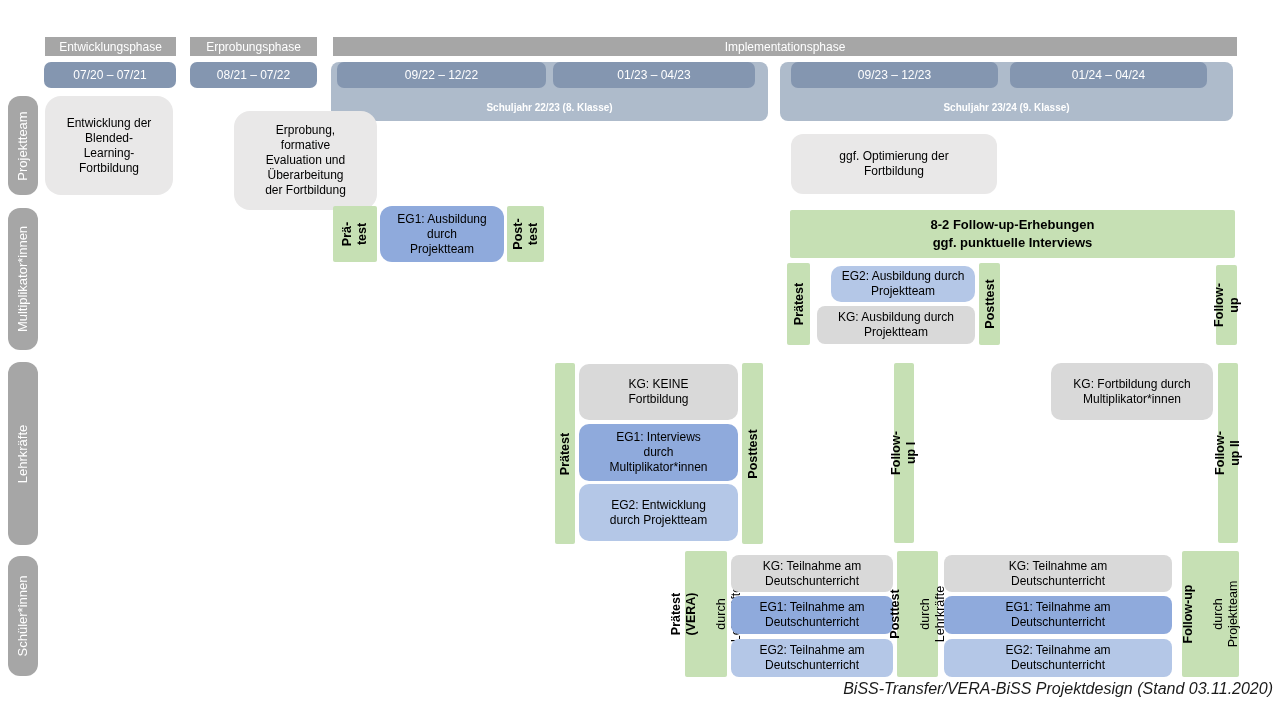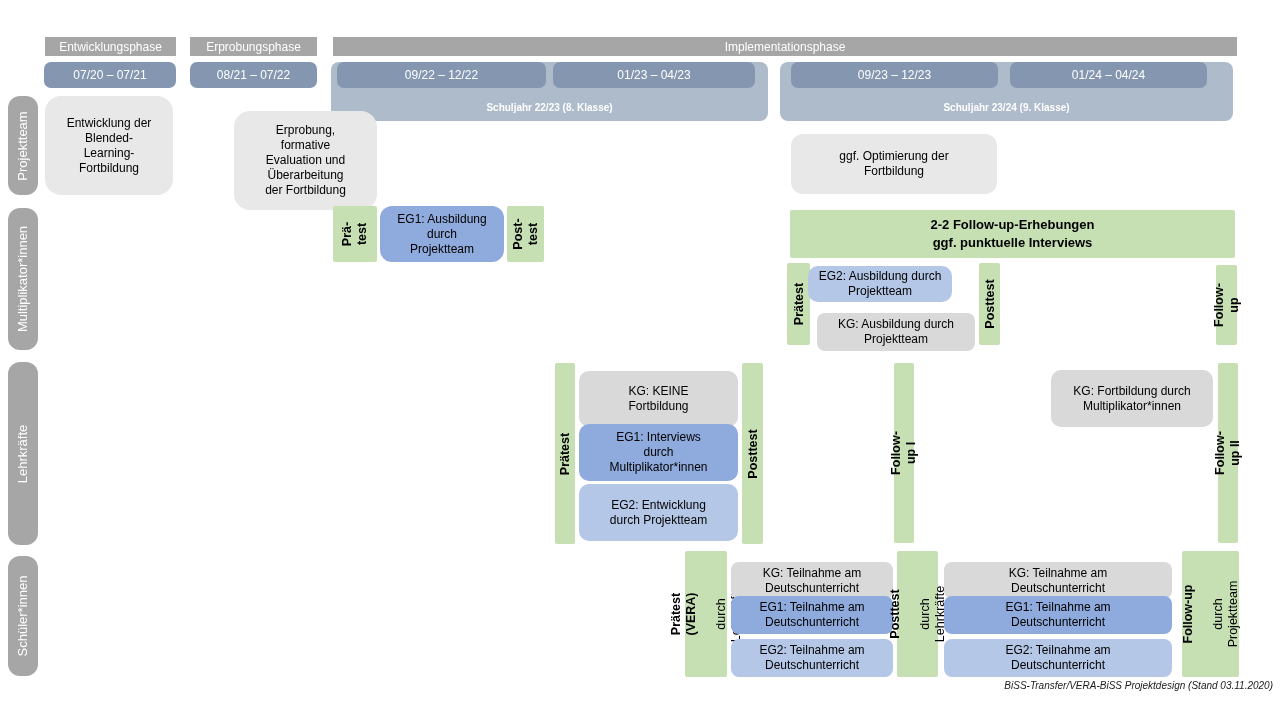--- a/index.html
+++ b/index.html
@@ -69,21 +69,21 @@
   .box{
     color:#000000;
     font-size:12px;
     line-height:1.25;
     text-align:center;
     display:flex;align-items:center;justify-content:center;
     white-space:pre-line;
     border-radius:10px;
   }
   .box.light{background:var(--light-gray);border-radius:16px;}
-  .box.kg{background:var(--kg-gray);margin-top:7px;}
+  .box.kg{background:var(--kg-gray);}
   .box.eg1{background:var(--eg1-blue);}
   .box.eg2{background:var(--eg2-blue);}
   .box.greenwide{background:var(--green);border-radius:2px;font-weight:bold;font-size:13px;line-height:1.4;}
 
   
   .greenv{
     background:var(--green);
     border-radius:2px;
   }
   .vwrap{position:relative;width:100%;height:100%;}
@@ -93,21 +93,21 @@
     white-space:pre-line;
     text-align:center;
     font-size:12.5px;
     font-weight:bold;
     line-height:1.2;
     color:#000000;
   }
   .vtext .sub{font-weight:normal;white-space:pre-line;}
 
   .footer{
-    font-size:10px;
+    font-size:16px;
     font-style:italic;
     color:#1a1a1a;
     white-space:nowrap;
   }
 </style>
 </head>
 <body>
 
 <div class="canvas">
 
@@ -166,28 +166,28 @@
   </div>
   <div class="abs box eg1" style="left:380px;top:206px;width:124px;height:56px;border-radius:12px;">EG1: Ausbildung
 durch
 Projektteam</div>
   <div class="abs greenv" style="left:507px;top:206px;width:37px;height:56px;">
     <div class="vwrap">
         <div class="vtext">Post-
 test</div>
       </div>
   </div>
-  <div class="abs box greenwide" style="left:790px;top:210px;width:445px;height:48px;">2-2 Follow-up-Erhebungen
+  <div class="abs box greenwide" style="left:790px;top:210px;width:445px;height:48px;">8-2 Follow-up-Erhebungen
 ggf. punktuelle Interviews</div>
   <div class="abs greenv" style="left:787px;top:263px;width:23px;height:82px;">
     <div class="vwrap">
         <div class="vtext">Prätest</div>
       </div>
   </div>
-  <div class="abs box eg2" style="left:808px;top:266px;width:144px;height:36px;border-radius:10px;">EG2: Ausbildung durch
+  <div class="abs box eg2" style="left:831px;top:266px;width:144px;height:36px;border-radius:10px;">EG2: Ausbildung durch
 Projektteam</div>
   <div class="abs box kg" style="left:817px;top:306px;width:158px;height:38px;border-radius:8px;">KG: Ausbildung durch
 Projektteam</div>
   <div class="abs greenv" style="left:979px;top:263px;width:21px;height:82px;">
     <div class="vwrap">
         <div class="vtext">Posttest</div>
       </div>
   </div>
   <div class="abs greenv" style="left:1216px;top:265px;width:21px;height:80px;">
     <div class="vwrap">

